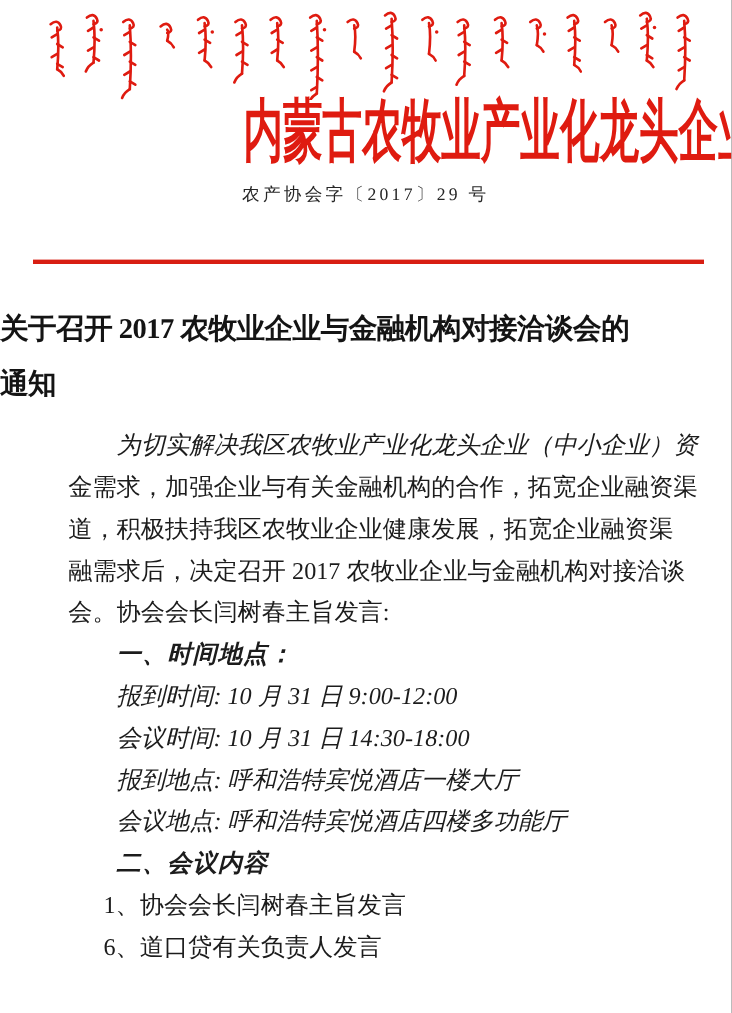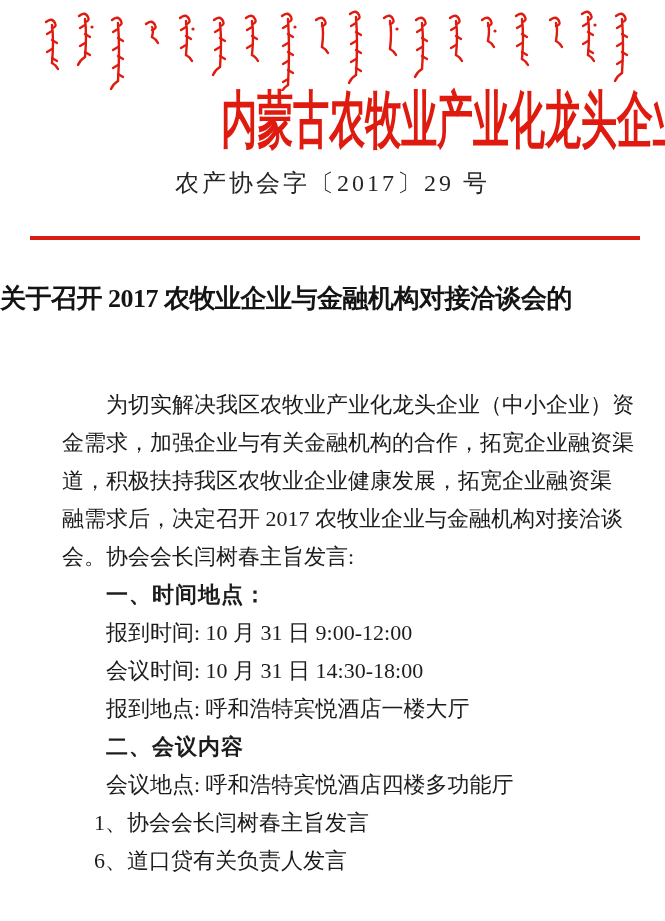--- a/index.html
+++ b/index.html
@@ -25,21 +25,21 @@
     display:inline-block;
     font-size:62px;font-weight:bold;
     color:#df1b10;
     transform:scaleX(0.58);
     transform-origin:50% 50%;
     letter-spacing:0px;
   }
   .doc-number{
     position:absolute;top:167px;left:0;width:100%;
     text-align:center;
-    font-size:24px;letter-spacing:3px;
+    font-size:16px;letter-spacing:3px;
     color:#262626;
   }
   .red-rule{
     position:absolute;top:236px;left:30px;width:610px;height:4px;
     background:#d81e12;
   }
   
   .doc-title{
     position:absolute;top:274px;left:0;width:100%;
     font-weight:bold;
@@ -48,21 +48,21 @@
     color:#141414;
     white-space:nowrap;
   }
   
   .body{
     position:absolute;top:386px;left:62px;right:36px;
     font-size:22px;line-height:38px;
     color:#1c1c1c;
   }
   .line{display:block;white-space:nowrap;}
-  .indent{padding-left:44px;}
+  .indent{padding-left:44px;font-style:italic;}
   .indent-sm{padding-left:32px;}
   .hei{
     font-family:"Liberation Sans","DejaVu Sans",sans-serif;
     font-weight:bold;letter-spacing:1px;
   }
 </style>
 </head>
 <body>
 
 <div class="page">
@@ -226,36 +226,37 @@
   <div class="org-title">
     <span class="stretch">内蒙古农牧业产业化龙头企业协会文件</span>
   </div>
 
   <div class="doc-number">农产协会字〔2017〕29 号</div>
 
   <div class="red-rule"></div>
 
   <div class="doc-title">
     <span class="line">关于召开 2017 农牧业企业与金融机构对接洽谈会的</span>
+    <span class="line">通知</span>
   </div>
 
   <div class="body">
 
     <span class="line indent">为切实解决我区农牧业产业化龙头企业（中小企业）资</span>
     <span class="line">金需求，加强企业与有关金融机构的合作，拓宽企业融资渠</span>
     <span class="line">道，积极扶持我区农牧业企业健康发展，拓宽企业融资渠</span>
     <span class="line">融需求后，决定召开 2017 农牧业企业与金融机构对接洽谈</span>
     <span class="line">会。协会会长闫树春主旨发言:</span>
 
     <span class="line indent hei">一、时间地点：</span>
 
     <span class="line indent">报到时间: 10 月 31 日 9:00-12:00</span>
     <span class="line indent">会议时间: 10 月 31 日 14:30-18:00</span>
     <span class="line indent">报到地点: 呼和浩特宾悦酒店一楼大厅</span>
+    <span class="line indent">会议地点: 呼和浩特宾悦酒店四楼多功能厅</span>
+
     <span class="line indent hei">二、会议内容</span>
-
-    <span class="line indent">会议地点: 呼和浩特宾悦酒店四楼多功能厅</span>
 
     <span class="line indent-sm">1、协会会长闫树春主旨发言</span>
     <span class="line indent-sm">6、道口贷有关负责人发言</span>
   </div>
 
 </div>
 
 </body></html>

